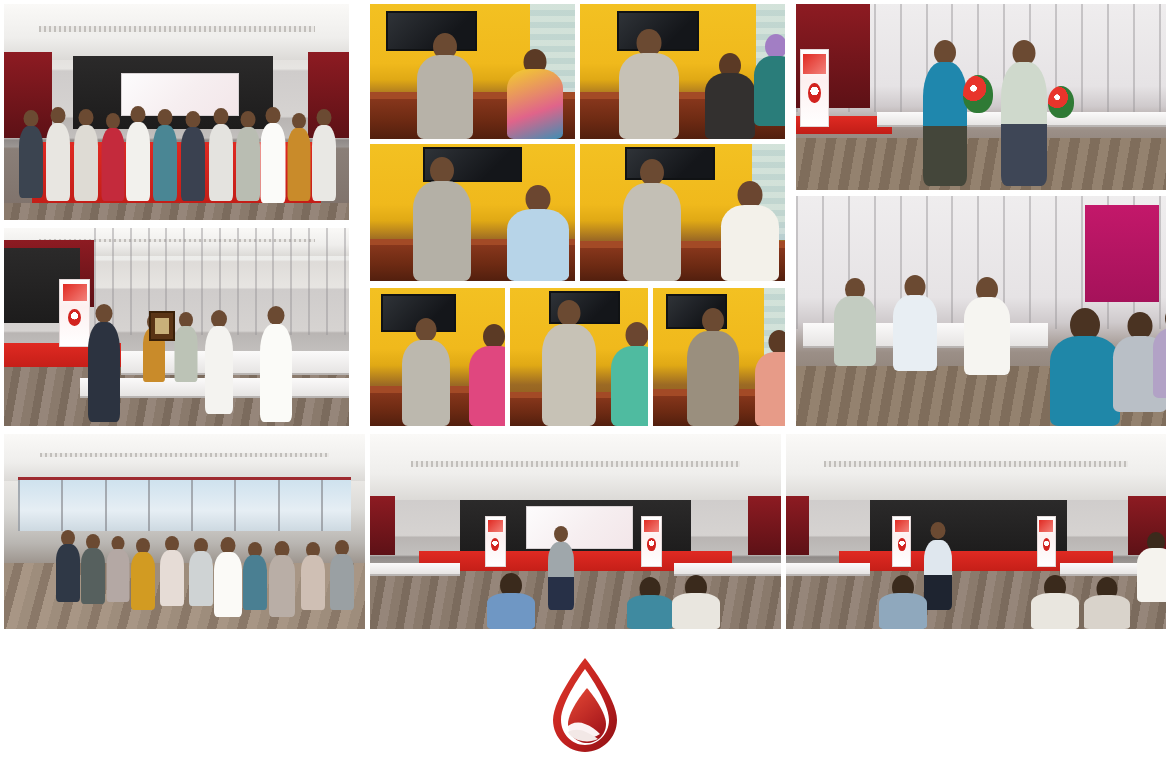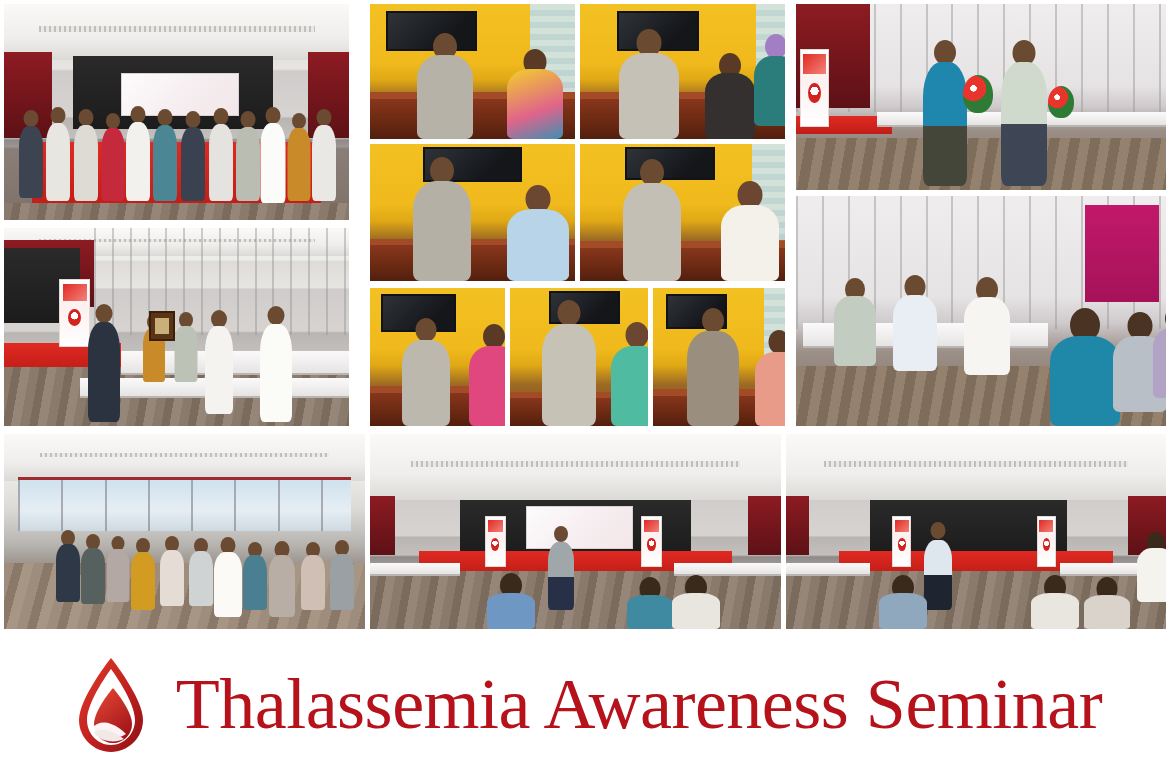--- a/index.html
+++ b/index.html
@@ -624,17 +624,16 @@
         <path d="M43 4 C43 4 75 44 75 66 C75 84 60 98 43 98 C26 98 11 84 11 66 C11 44 43 4 43 4 Z
                  M43 15 C43 15 67 47 67 66 C67 80 56 91 43 91 C30 91 19 80 19 66 C19 47 43 15 43 15 Z" fill="url(#dropGrad)" fill-rule="evenodd"></path>
 
         <path d="M45 34 C45 34 64 56 64 70 C64 81 55 89 45 89 C35 89 26 81 26 70 C26 56 45 34 45 34 Z" fill="url(#innerGrad)"></path>
 
         <path d="M24 74 C28 69 36 67 43 70 C49 72 54 76 58 80 C52 84 44 86 37 84 C31 82 26 79 24 74 Z" fill="#ffffff" opacity="0.95"></path>
         <path d="M26 78 C31 75 38 75 44 78 C49 80 53 83 56 85 C50 88 42 88 36 86 C31 84 27 81 26 78 Z" fill="#f2e8e6"></path>
       </svg>
     </div>
 
-    <div class="seminar-title">Thalassemia Awareness Seminar</div>
 
   </div>
 
 </div>
 
 </body></html>

